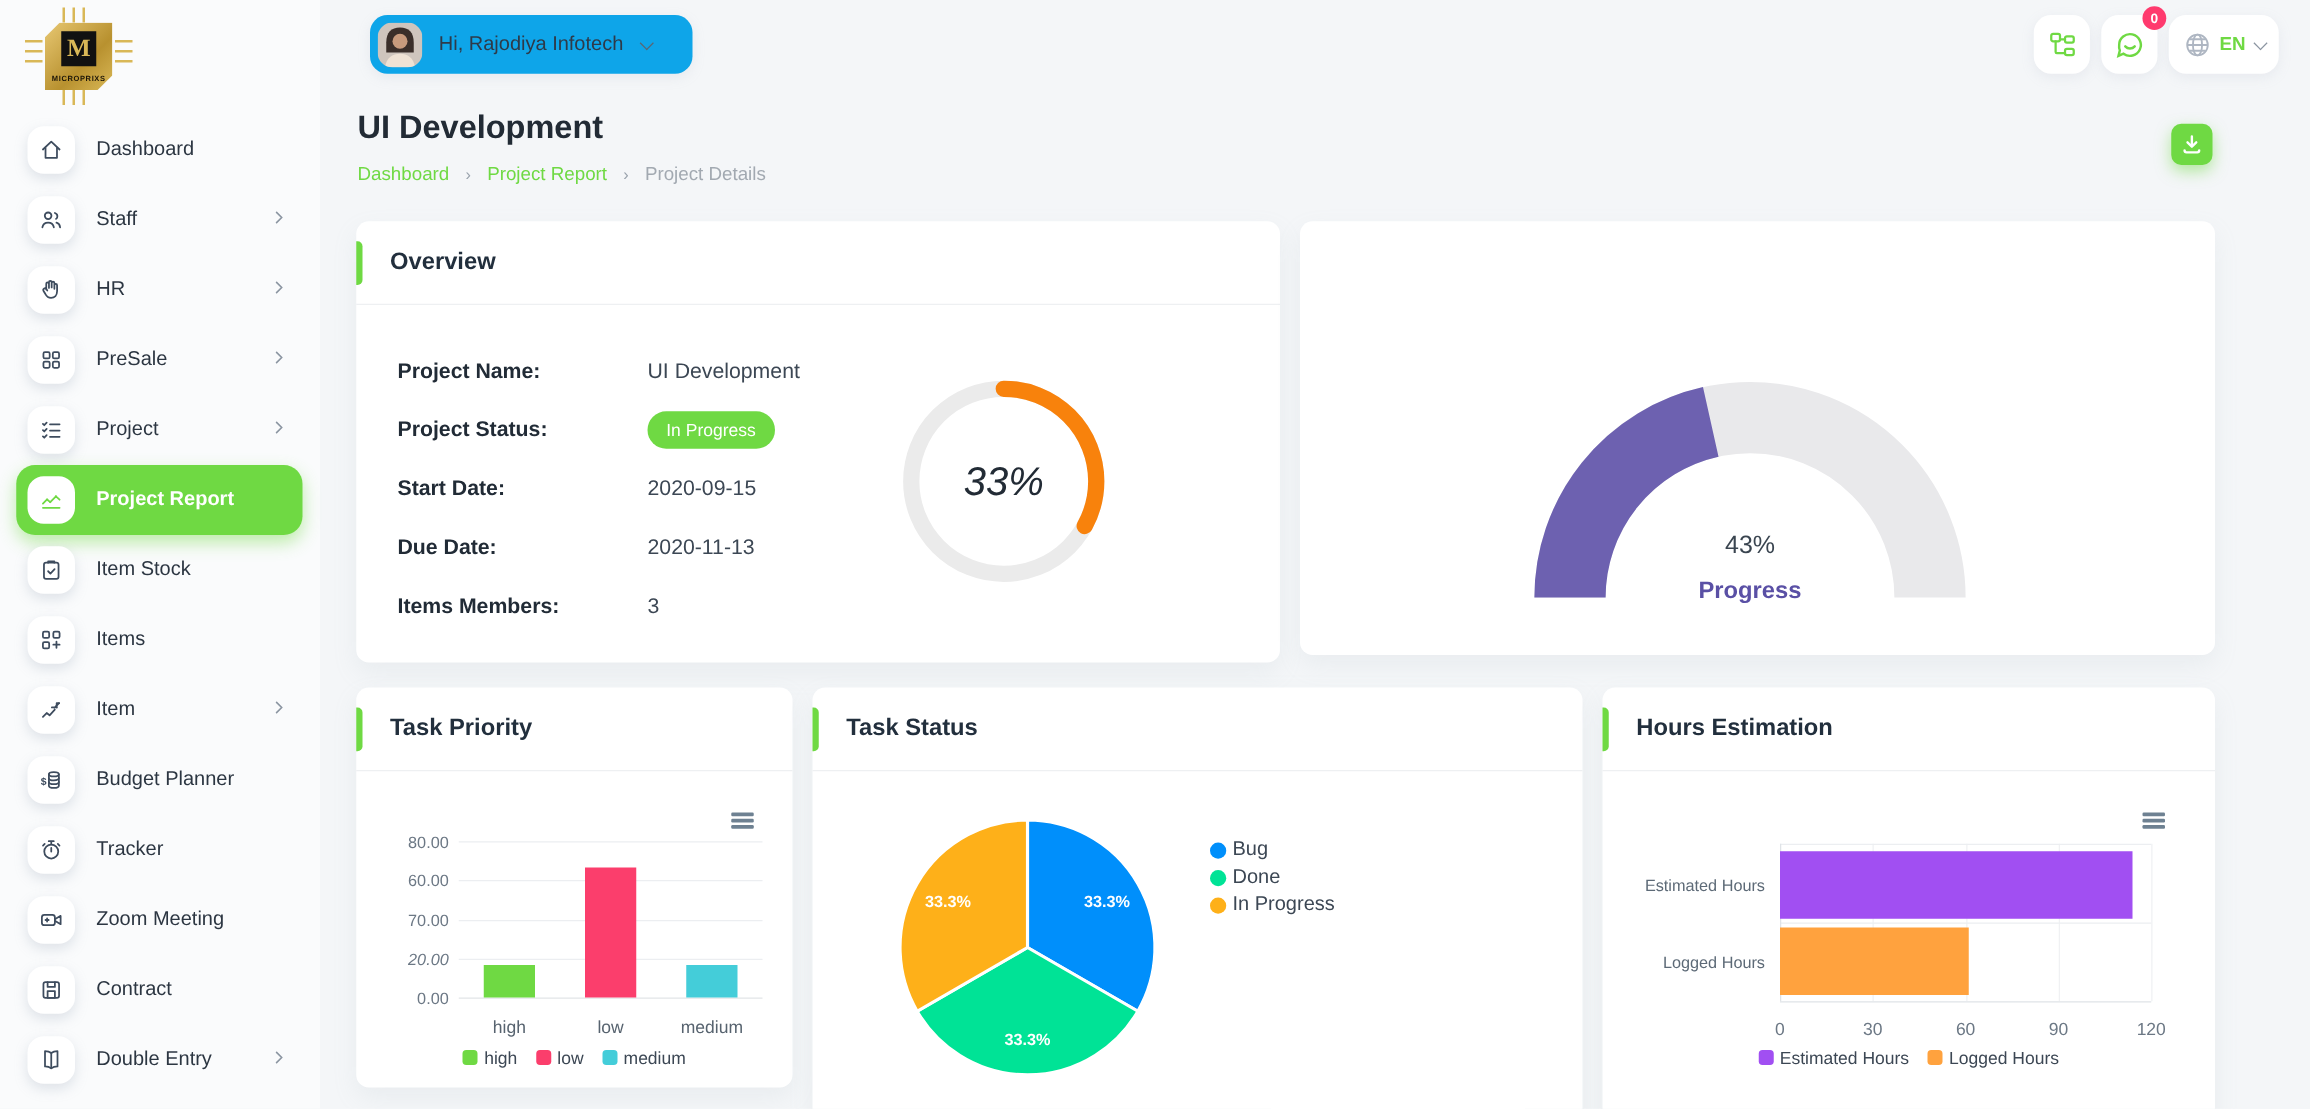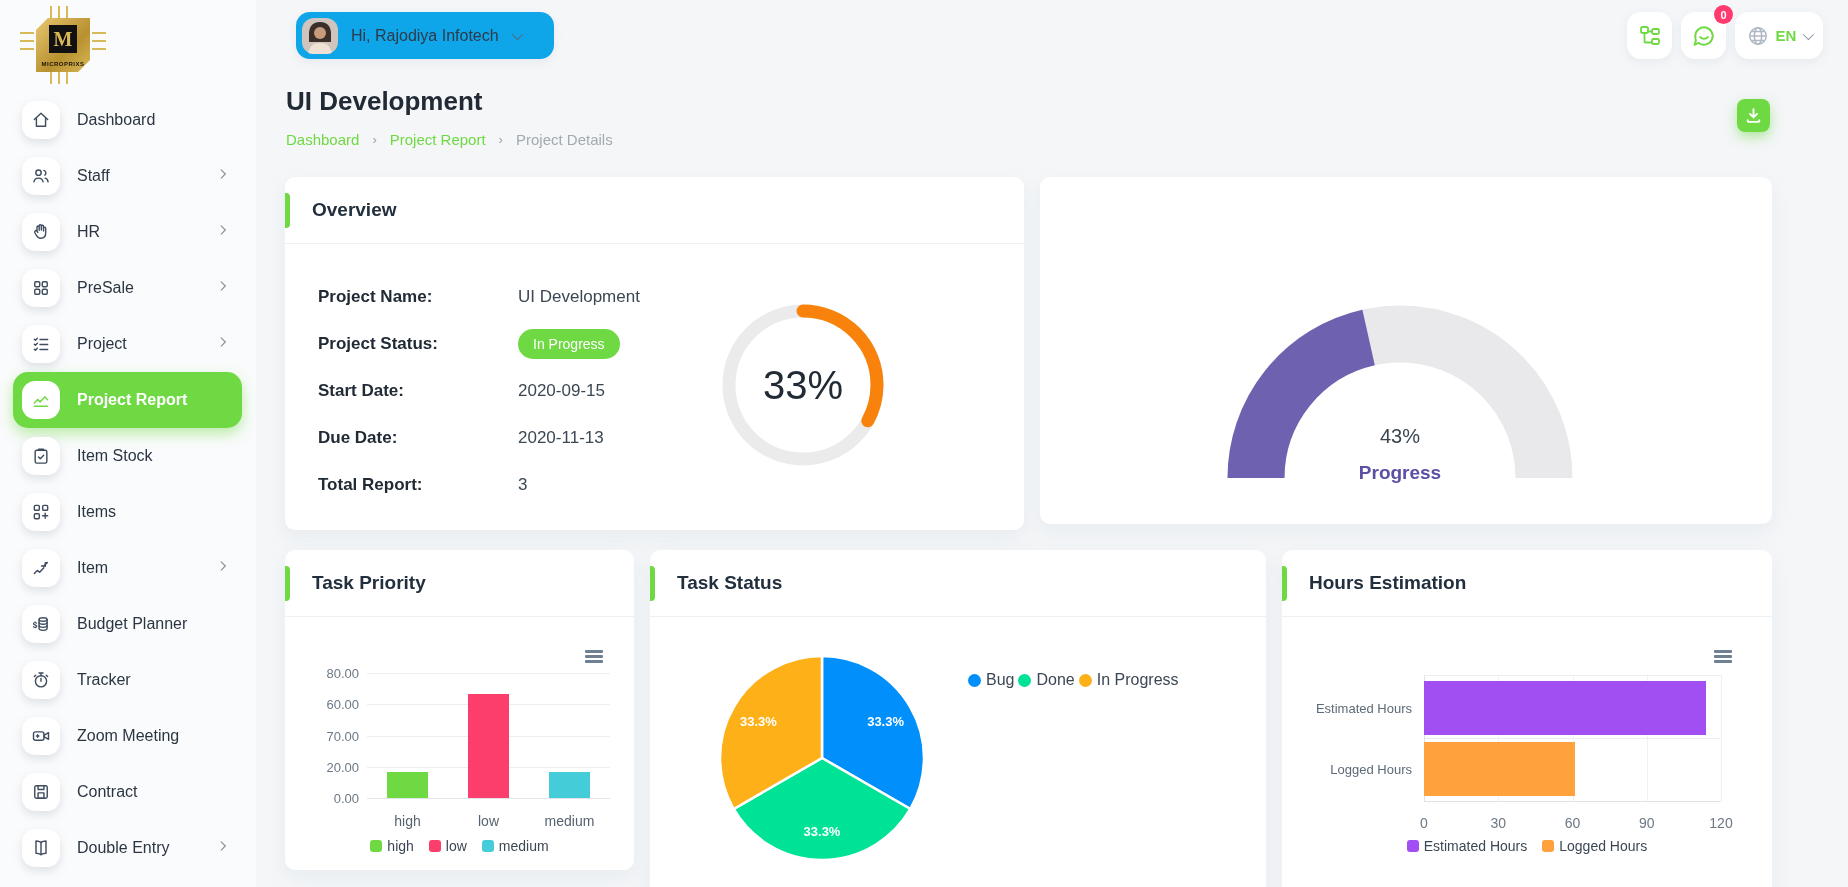--- a/index.html
+++ b/index.html
@@ -79,42 +79,42 @@
     background:#6fd943; border-radius:0 4px 4px 0; }
   .card-title { font-size:19px; font-weight:700; color:#222f3d; }
   
   .ov-rows { position:absolute; left:33px; top:96px; width:400px; }
   .ov-row { display:flex; align-items:center; height:47px; }
   .ov-label { flex:0 0 200px; font-size:17px; font-weight:700; color:#212b36; }
   .ov-value { font-size:17px; color:#3c4754; }
   .badge-pill { background:#6fd943; color:#fff; font-size:14px; padding:7px 15px; border-radius:18px; }
   .donut-wrap { position:absolute; left:433px; top:123px; width:170px; height:170px; }
   .donut-label { position:absolute; left:0; top:0; width:170px; height:170px; display:flex;
-    align-items:center; justify-content:center; font-size:40px; color:#222b35; }
+    align-items:center; justify-content:center; font-size:32px; color:#222b35;font-style:italic; }
   
   .gauge-wrap { position:absolute; left:160px; top:101px; width:400px; height:205px; }
   .gauge-pct { position:absolute; left:260px; top:248px; width:200px; text-align:center;
     font-size:20px; color:#3a4550; }
   .gauge-sub { position:absolute; left:260px; top:285px; width:200px; text-align:center;
     font-size:19px; font-weight:700; color:#5a50a5; }
   
   .menu-icon { position:absolute; width:18px; cursor:pointer; }
   .menu-icon span { display:block; height:2.5px; background:#6e8192; margin-bottom:2.5px; border-radius:1px; }
   .tick { position:absolute; font-size:13px; color:#6c7885; }
   .gridline-h { position:absolute; height:1px; background:#eceef1; }
   .gridline-v { position:absolute; width:1px; background:#f0f1f3; }
   .cat-label { position:absolute; font-size:14px; color:#57636f; text-align:center; }
   .legend-row { position:absolute; display:flex; justify-content:center; gap:15px; font-size:14px;
     color:#3c4754; align-items:center; }
   .legend-item { display:flex; align-items:center; gap:5px; cursor:pointer; }
   .legend-sq { width:12px; height:12px; border-radius:3px; }
   .legend-dot { width:13px; height:13px; border-radius:50%; }
   .bar-v { position:absolute; cursor:pointer; }
   .bar-h { position:absolute; cursor:pointer; }
-  .pie-legend { position:absolute; left:318px; top:121px; display:flex; flex-direction:row; gap:4px; }
+  .pie-legend { position:absolute; left:318px; top:121px; display:flex; flex-direction:column; gap:4px; }
 </style>
 </head>
 <body>
 
 <div class="sidebar">
   <div class="logo">
     <div class="pins">
       <b class="h" style="left:0;top:26px"></b>
         <b class="h" style="left:0;top:34px"></b>
         <b class="h" style="left:0;top:42px"></b>
@@ -364,21 +364,21 @@
       </div>
       <div class="ov-row">
         <div class="ov-label">Start Date:</div>
         <div class="ov-value">2020-09-15</div>
       </div>
       <div class="ov-row">
         <div class="ov-label">Due Date:</div>
         <div class="ov-value">2020-11-13</div>
       </div>
       <div class="ov-row">
-        <div class="ov-label">Total Report:</div>
+        <div class="ov-label">Items Members:</div>
         <div class="ov-value">3</div>
       </div>
     </div>
   <div class="donut-wrap">
     <svg width="170" height="170" viewBox="0 0 170 170">
       <circle cx="85" cy="85" r="74" fill="none" stroke="#ebebeb" stroke-width="13"></circle>
       <circle id="donut-arc" cx="85" cy="85" r="74" fill="none" stroke="#f8820c" stroke-width="13" stroke-linecap="round" transform="rotate(-90 85 85)" stroke-dasharray="153.43538520132552 464.9557127312894"></circle>
     </svg>
     <div class="donut-label">33%</div>
   </div>
@@ -405,21 +405,21 @@
       <span></span>
   </div>
   <div id="tp-chart">
       <div class="gridline-h" style="left: 82px; top: 123px; width: 243px;"></div>
       <div class="tick" style="left: 30px; top: 116px; width: 44px; text-align: right;">80.00</div>
       <div class="gridline-h" style="left: 82px; top: 154.25px; width: 243px;"></div>
       <div class="tick" style="left: 30px; top: 147.25px; width: 44px; text-align: right;">60.00</div>
       <div class="gridline-h" style="left: 82px; top: 185.5px; width: 243px;"></div>
       <div class="tick" style="left: 30px; top: 178.5px; width: 44px; text-align: right;">70.00</div>
       <div class="gridline-h" style="left: 82px; top: 216.75px; width: 243px;"></div>
-      <div class="tick" style="left: 30px; top: 209.75px; width: 44px; text-align: right;">20.00</div>
+      <div class="tick" style="left: 30px; top: 209.75px; width: 44px; text-align: right; font-style: italic;">20.00</div>
       <div class="gridline-h" style="left: 82px; top: 248px; width: 243px; background: rgb(226, 229, 232);"></div>
       <div class="tick" style="left: 30px; top: 241px; width: 44px; text-align: right;">0.00</div>
       <div class="bar-v" title="high: 16.67" style="left: 102px; top: 221.953px; width: 41px; height: 26.0469px; background: rgb(111, 217, 67);"></div>
       <div class="cat-label" style="left: 82.5px; top: 263px; width: 80px;">high</div>
       <div class="bar-v" title="low: 66.67" style="left: 183px; top: 143.828px; width: 41px; height: 104.172px; background: rgb(251, 62, 108);"></div>
       <div class="cat-label" style="left: 163.5px; top: 263px; width: 80px;">low</div>
       <div class="bar-v" title="medium: 16.67" style="left: 264px; top: 221.953px; width: 41px; height: 26.0469px; background: rgb(68, 205, 217);"></div>
       <div class="cat-label" style="left: 244.5px; top: 263px; width: 80px;">medium</div>
       <div class="legend-row" style="left: 0px; top: 288px; width: 349px;">
         <div class="legend-item">

